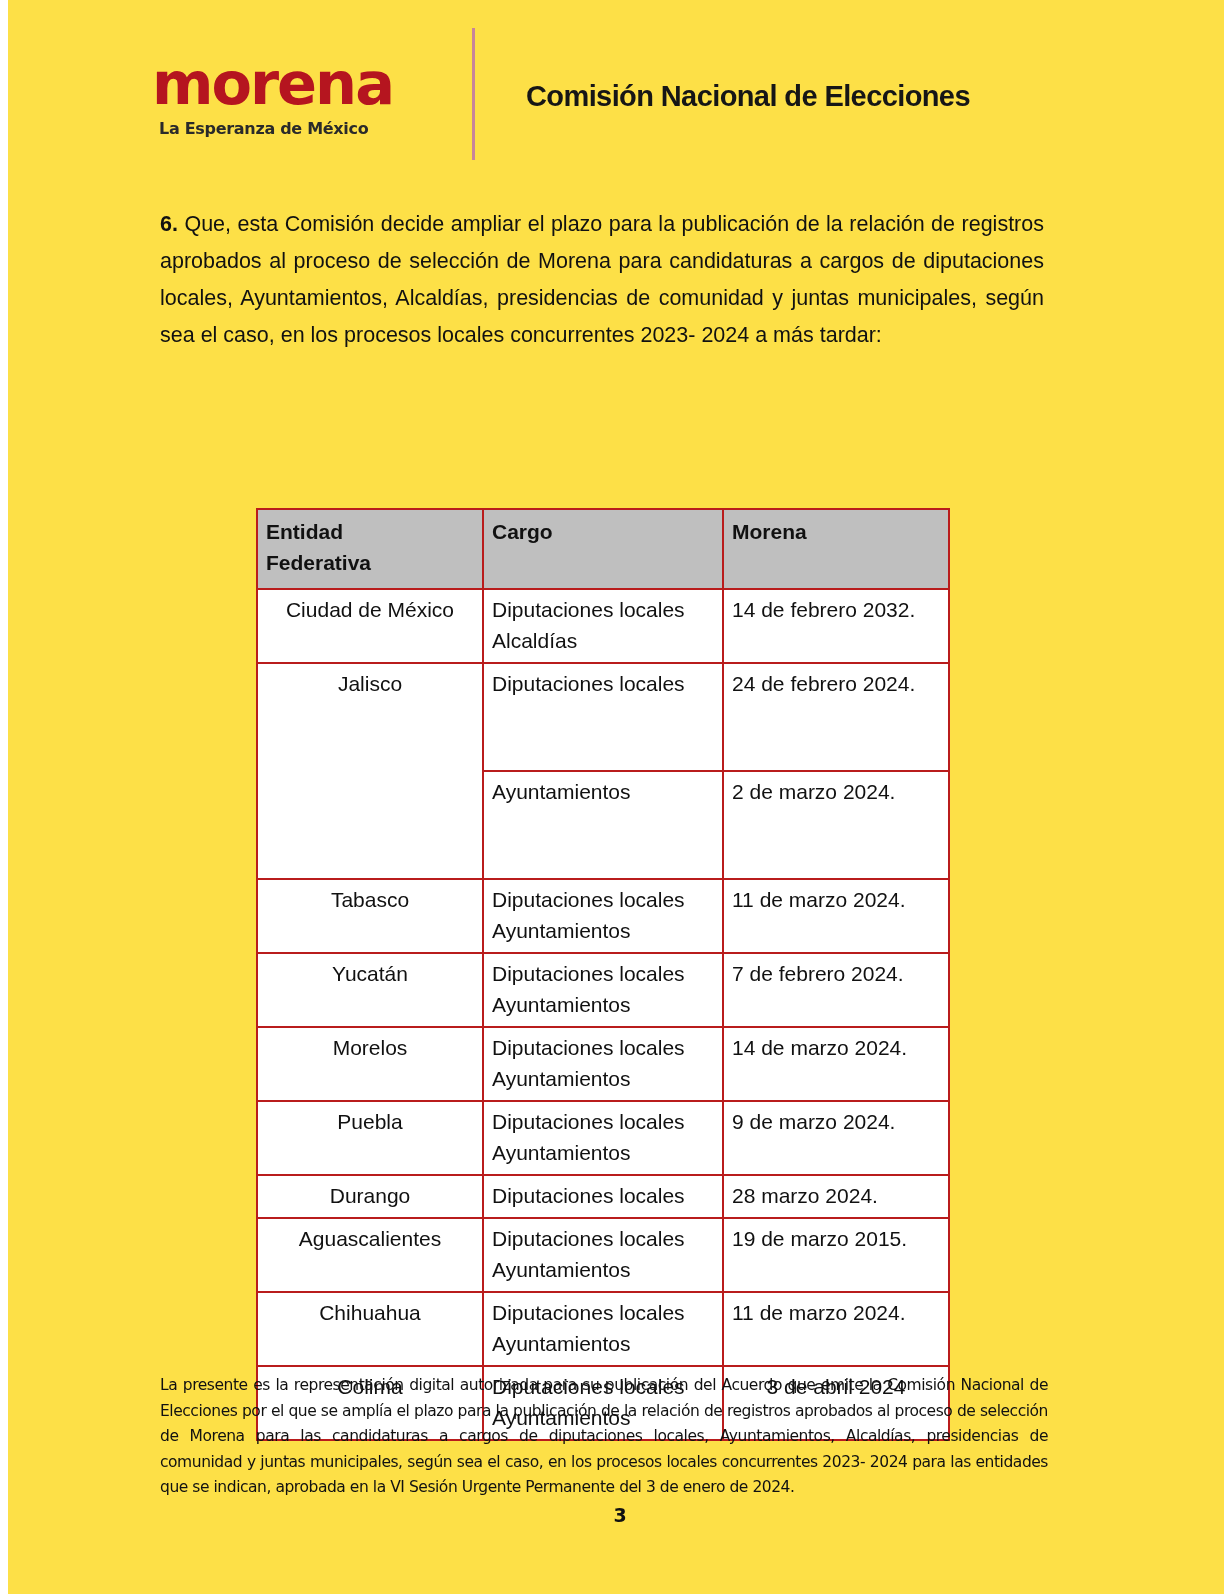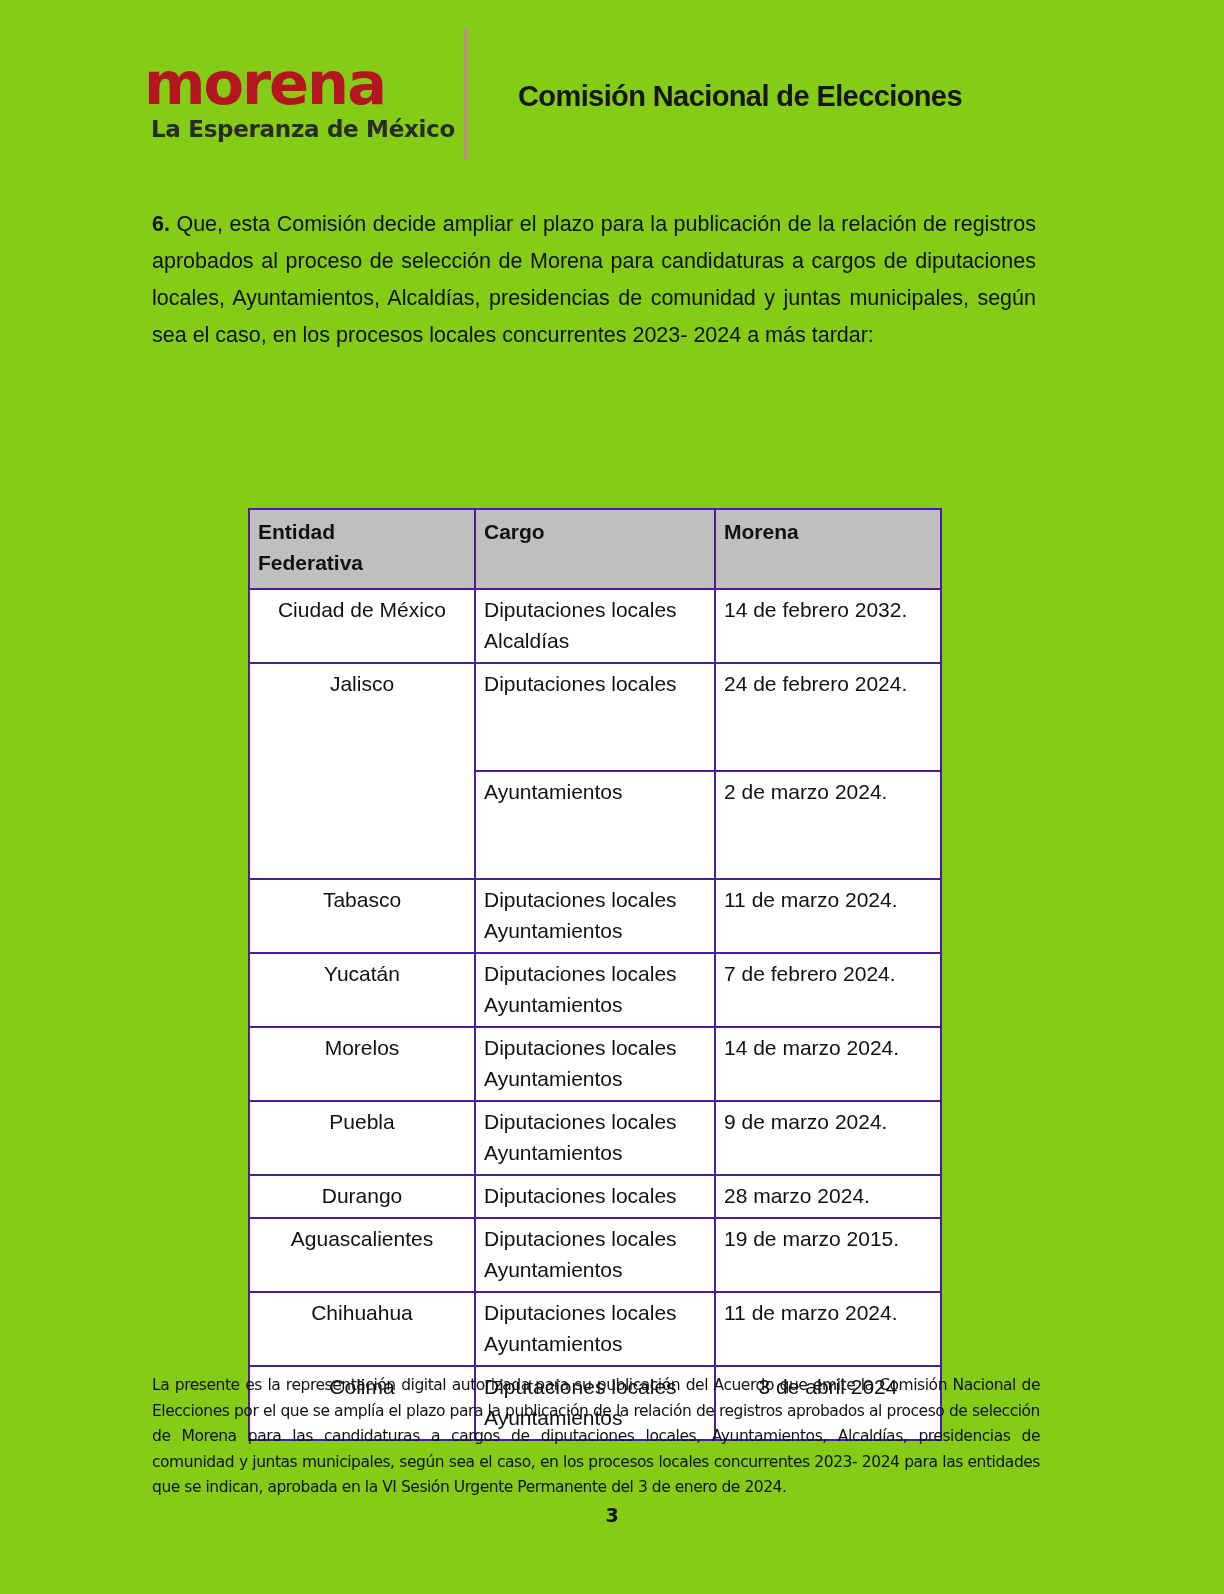--- a/index.html
+++ b/index.html
@@ -13,22 +13,23 @@
     position: relative;
     font-family: "Liberation Sans", sans-serif;
     color: #0d0d0d;
     overflow: hidden;
   }
 
   
   .page {
     position: absolute;
     inset: 0;
-    background: #84cc16;
+    background: #fde047;
     box-sizing: border-box;
+    margin-left: 8px;
   }
 
   
   .letterhead {
     position: absolute;
     left: 0;
     top: 0;
     width: 1224px;
     height: 180px;
   }
@@ -44,21 +45,21 @@
     font-size: 59px;
     line-height: 58px;
     letter-spacing: -2.0px;
     color: #b5151f;
     margin: 0;
     white-space: nowrap;
   }
   .brand-tagline {
     font-family: "DejaVu Sans", sans-serif;
     font-weight: 700;
-    font-size: 23px;
+    font-size: 16px;
     line-height: 28px;
     letter-spacing: -0.3px;
     color: #2a2a2a;
     margin: 2px 0 0 7px;
     white-space: nowrap;
   }
   .letterhead-rule {
     position: absolute;
     left: 464px;
     top: 28px;
@@ -111,21 +112,21 @@
     border-collapse: collapse;
     width: 692px;
     table-layout: fixed;
   }
   table.sched col.c-entidad { width: 226px; }
   table.sched col.c-cargo   { width: 240px; }
   table.sched col.c-fecha   { width: 226px; }
 
   table.sched th,
   table.sched td {
-    border: 2px solid #4c1d95;
+    border: 2px solid #b91c1c;
     padding: 4px 8px 6px 8px;
     font-size: 21px;
     line-height: 31px;
     vertical-align: top;
     color: #111;
     background: #fff;
   }
   table.sched thead th {
     background: #bfbfbf;
     font-weight: 700;

